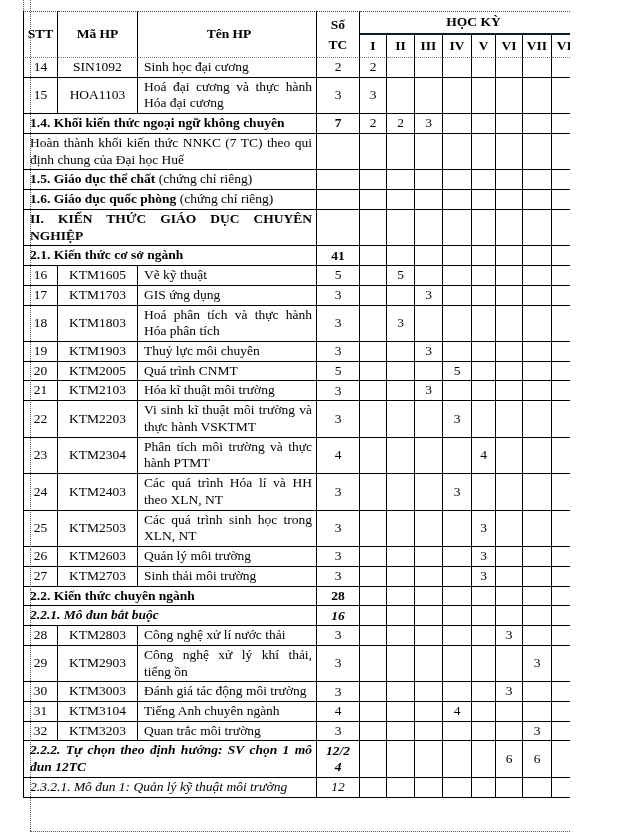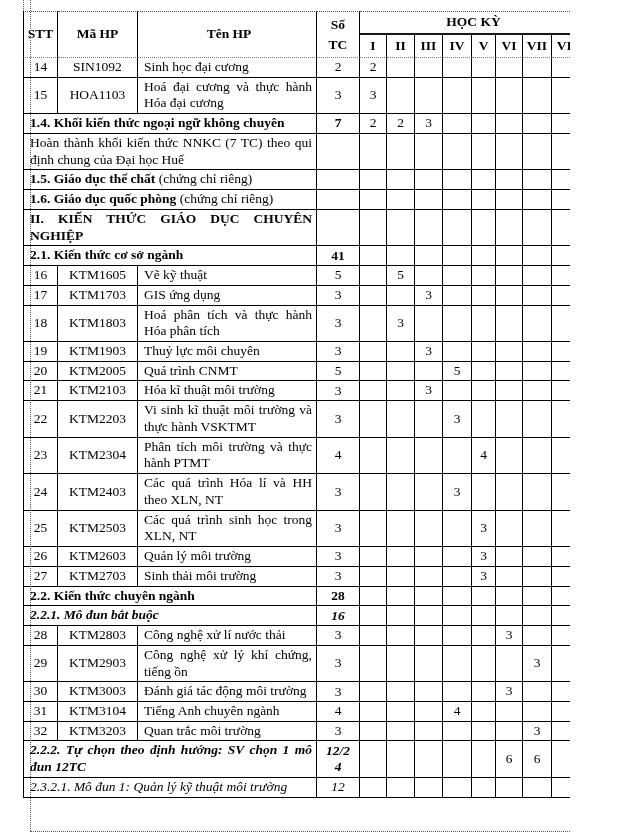--- a/index.html
+++ b/index.html
@@ -392,21 +392,21 @@
           <td class="center"></td>
           <td class="center"></td>
           <td class="center"></td>
           <td class="center">3</td>
           <td class="center"></td>
           <td class="center"></td>
         </tr>
         <tr>
           <td class="bl center">29</td>
           <td class="center">KTM2903</td>
-          <td class="name">Công nghệ xử lý khí chứng, tiếng ồn</td>
+          <td class="name">Công nghệ xử lý khí thải, tiếng ồn</td>
           <td class="center tc ">3</td>
           <td class="center"></td>
           <td class="center"></td>
           <td class="center"></td>
           <td class="center"></td>
           <td class="center"></td>
           <td class="center"></td>
           <td class="center">3</td>
           <td class="center"></td>
         </tr>

